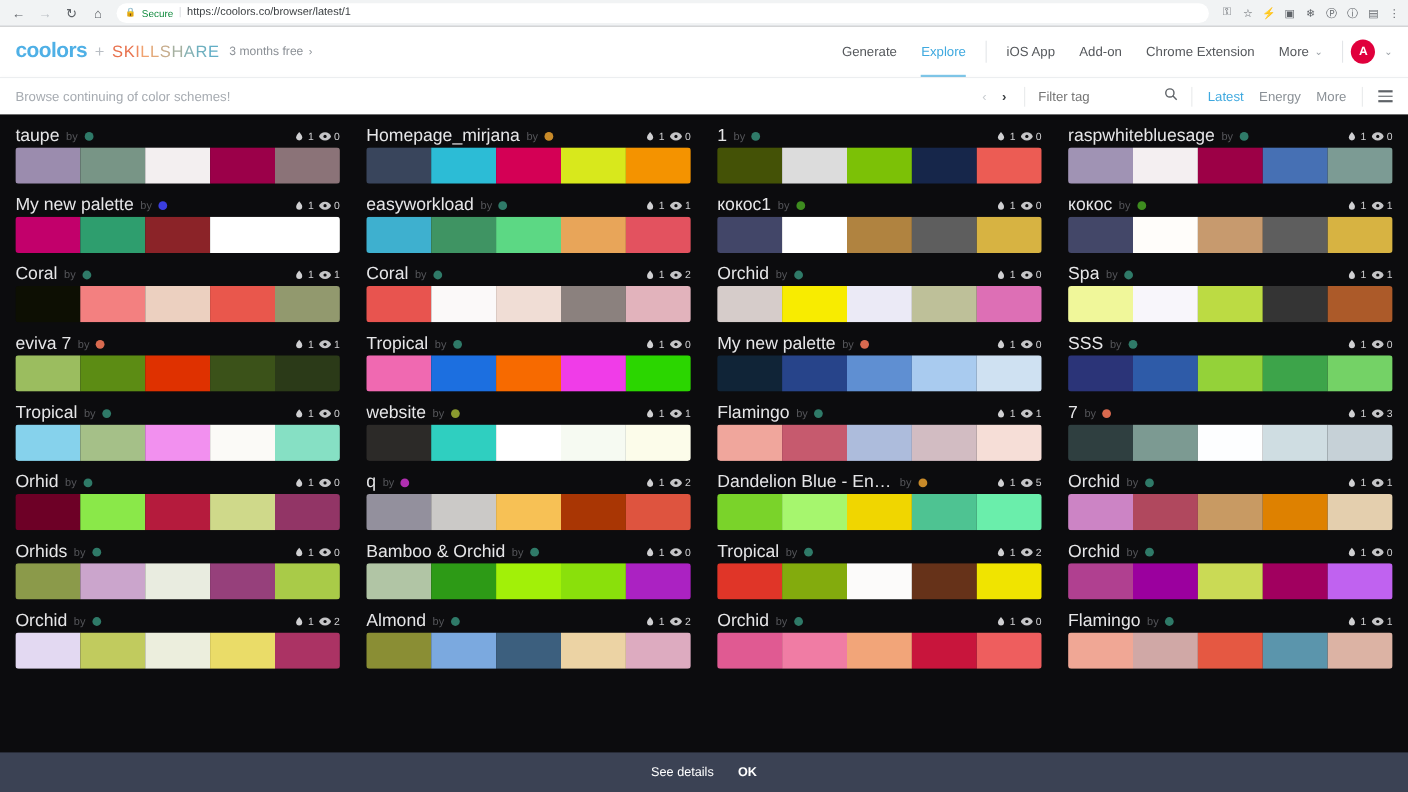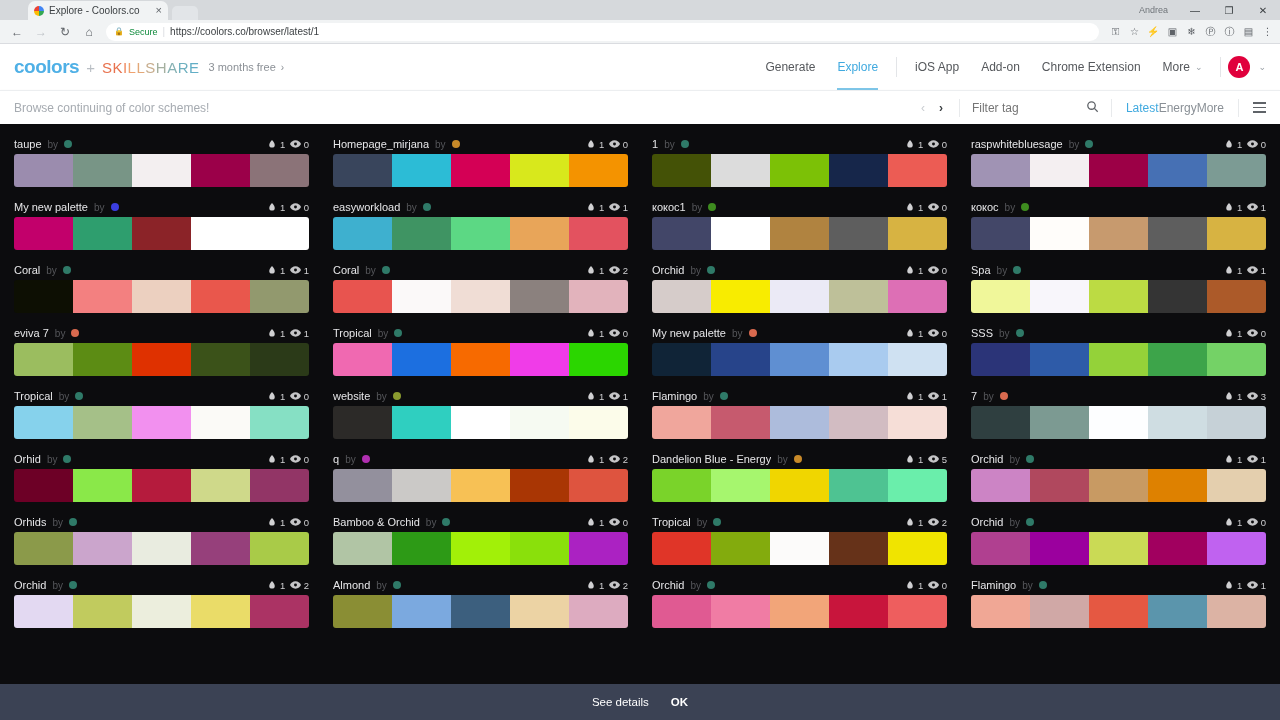--- a/index.html
+++ b/index.html
@@ -100,36 +100,36 @@
     position: relative; z-index: 2;
   }
   .browse-text { font-size: 12px; color: #a6abb1; }
   .sub-right { margin-left: auto; display: flex; align-items: center; }
   .pager { display: flex; align-items: center; gap: 14px; padding-right: 16px; }
   .pg { font-size: 12px; color: #c8ccd0; }
   .pg.on { color: #3c4043; font-weight: bold; }
   .sub-div { width: 1px; height: 18px; background: #e8eaec; }
   .filter-wrap { display: flex; align-items: center; padding: 0 12px; gap: 44px; }
   .filter-input { font-size: 12px; color: #b0b5ba; background: none; border: none; outline: none; width: 70px; }
-  .sort-wrap { display: flex; align-items: flex-start; padding: 0 14px; }
+  .sort-wrap { display: flex; align-items: flex-start; gap: 14px; padding: 0 14px; }
   .sort { font-size: 12px; color: #8a9096; }
   .sort.on { color: #3fa9df; }
   .hamburger { padding-left: 14px; display: flex; flex-direction: column; gap: 3px; }
   .hamburger i { display: block; width: 13px; height: 1.6px; background: #5f6368; }
 
   
   .grid {
     background: #0c0c0e; padding: 10px 14px 0 14px;
     display: grid; grid-template-columns: repeat(4, 1fr); gap: 0 24px;
     height: 590px; overflow: hidden;
   }
   .col { display: flex; flex-direction: column; }
   .card { margin-bottom: 10px; }
   .card-head { display: flex; align-items: center; height: 20px; }
-  .card-title { font-size: 11px; color: #e6e6e8; white-space: nowrap; overflow: hidden; text-overflow: ellipsis; max-width: 160px; }
+  .card-title { font-size: 16px; color: #e6e6e8; white-space: nowrap; overflow: hidden; text-overflow: ellipsis; max-width: 160px; }
   .by { font-size: 10px; color: #55565a; margin: 0 6px; }
   .userdot { width: 8px; height: 8px; border-radius: 50%; display: inline-block; }
   .stats { margin-left: auto; display: flex; align-items: center; gap: 5px; font-size: 9.5px; color: #d0d0d2; }
   .stat { display: flex; align-items: center; gap: 2.5px; }
   .stat svg { display: block; }
   .swatches { display: flex; height: 33px; border-radius: 3px; overflow: hidden; }
   .sw { flex: 1; }
 
   
   .cookie-bar {
@@ -140,35 +140,20 @@
   .cookie-link { color: #fff; font-size: 11.5px; }
   .cookie-ok { color: #fff; font-size: 11.5px; font-weight: bold; }
 
   .tab-rest { flex: 1; }
 </style>
 </head>
 <body>
 
 <div class="browser">
 
-  <div class="tabstrip">
-    <div class="tab">
-      <span class="tab-favicon"></span>
-      <span class="tab-title">Explore - Coolors.co</span>
-      <span class="tab-close">×</span>
-    </div>
-    <div class="tab-new"></div>
-    <div class="tab-rest"></div>
-    <div class="win-controls">
-      <span class="win-user">Andrea</span>
-      <span class="win-btn">—</span>
-      <span class="win-btn">❐</span>
-      <span class="win-btn">✕</span>
-    </div>
-  </div>
 
   <div class="toolbar">
     <span class="nav-btn">←</span>
     <span class="nav-btn disabled">→</span>
     <span class="nav-btn">↻</span>
     <span class="nav-btn">⌂</span>
     <div class="omnibox">
       <span class="lock-icon">🔒</span>
       <span class="secure-label">Secure</span>
       <span class="omni-sep">|</span>

